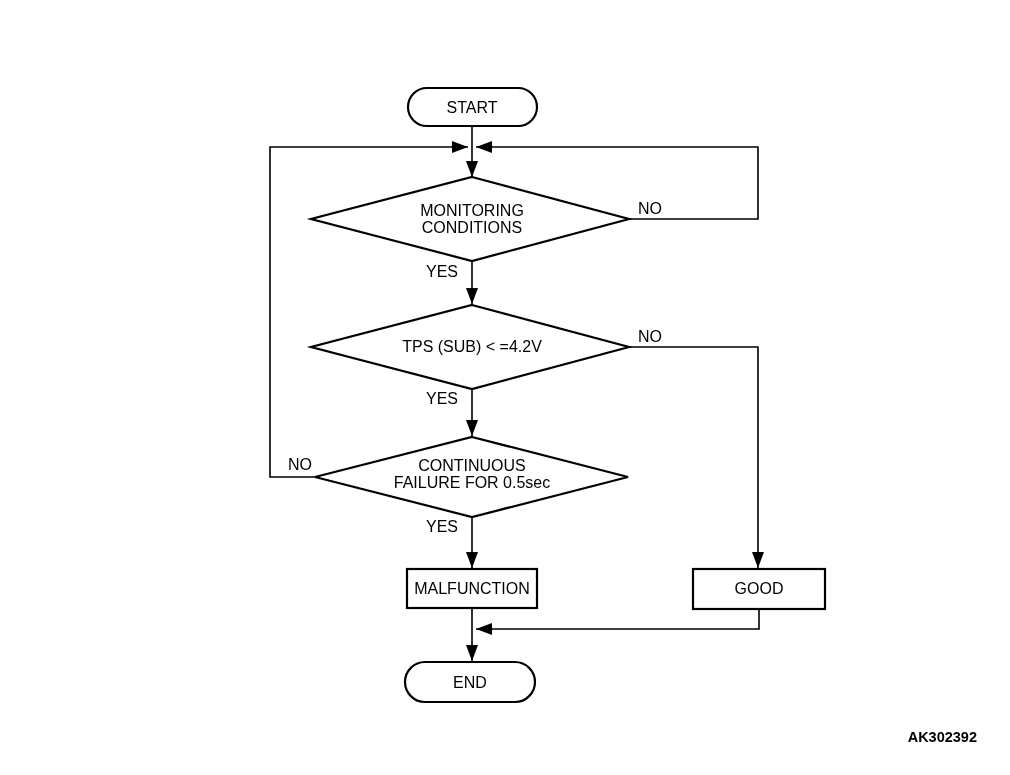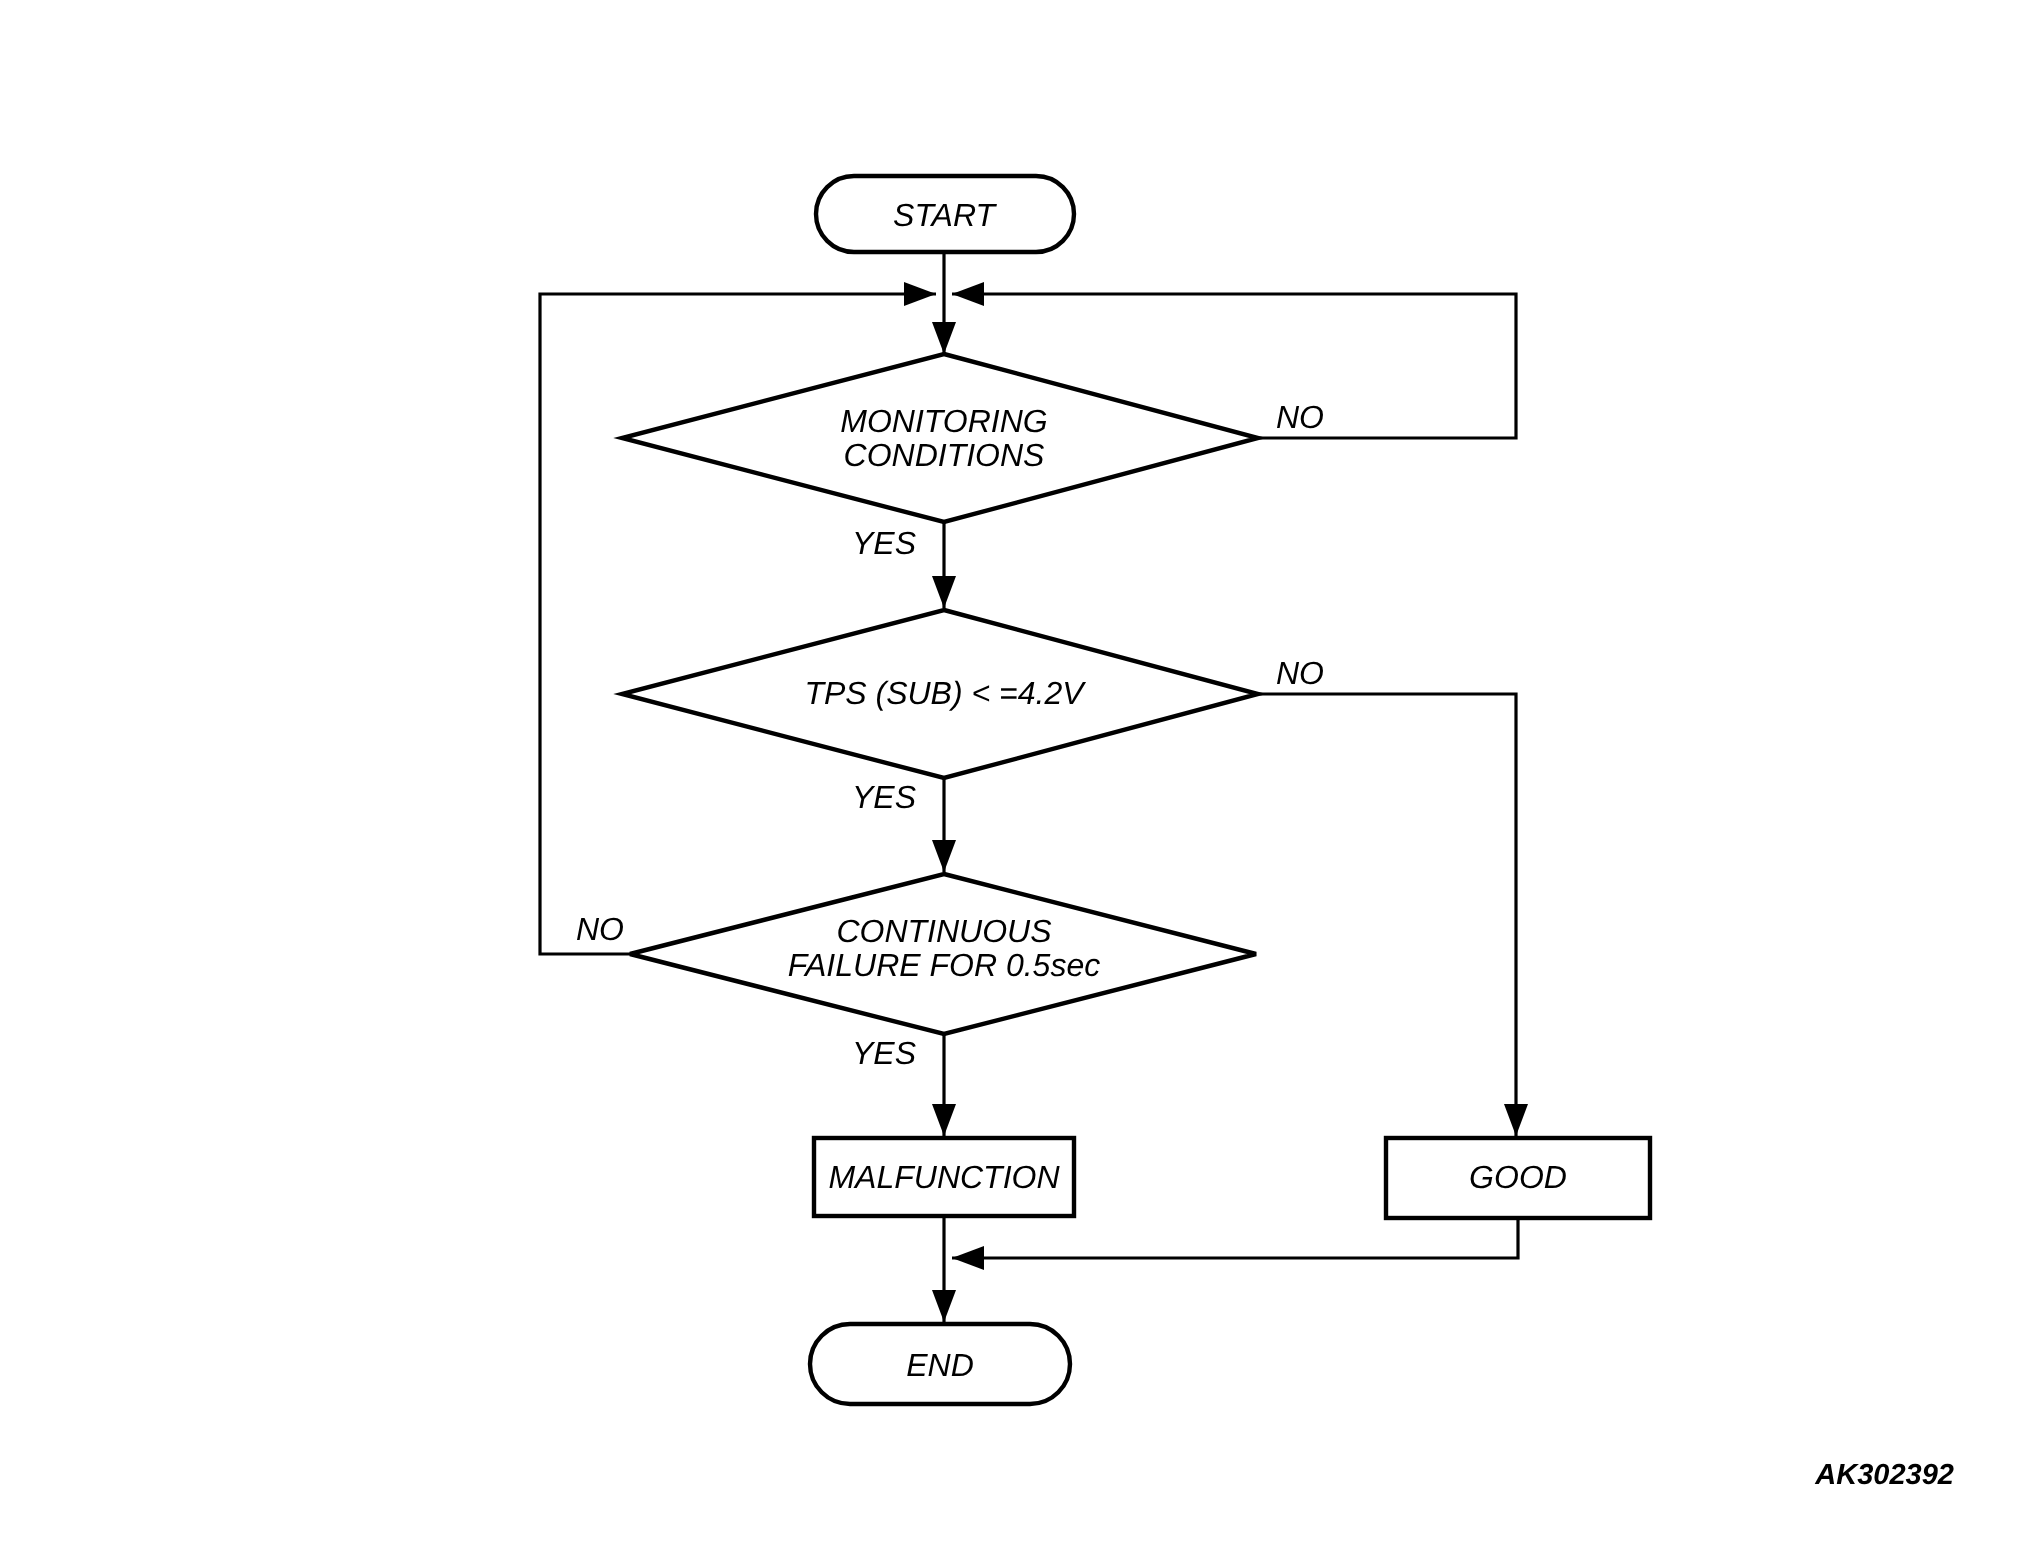--- a/index.html
+++ b/index.html
@@ -6,21 +6,20 @@
     margin: 0;
     padding: 0;
     background: #ffffff;
   }
   .canvas {
     position: relative;
     width: 1010px;
     height: 775px;
     background: #ffffff;
     overflow: hidden;
-    font-style: italic;
   }
   svg text {
     font-family: "Liberation Sans", sans-serif;
     fill: #000000;
   }
   .edges {
     fill: none;
     stroke-width: 1.6;
   }
   .shapes {

